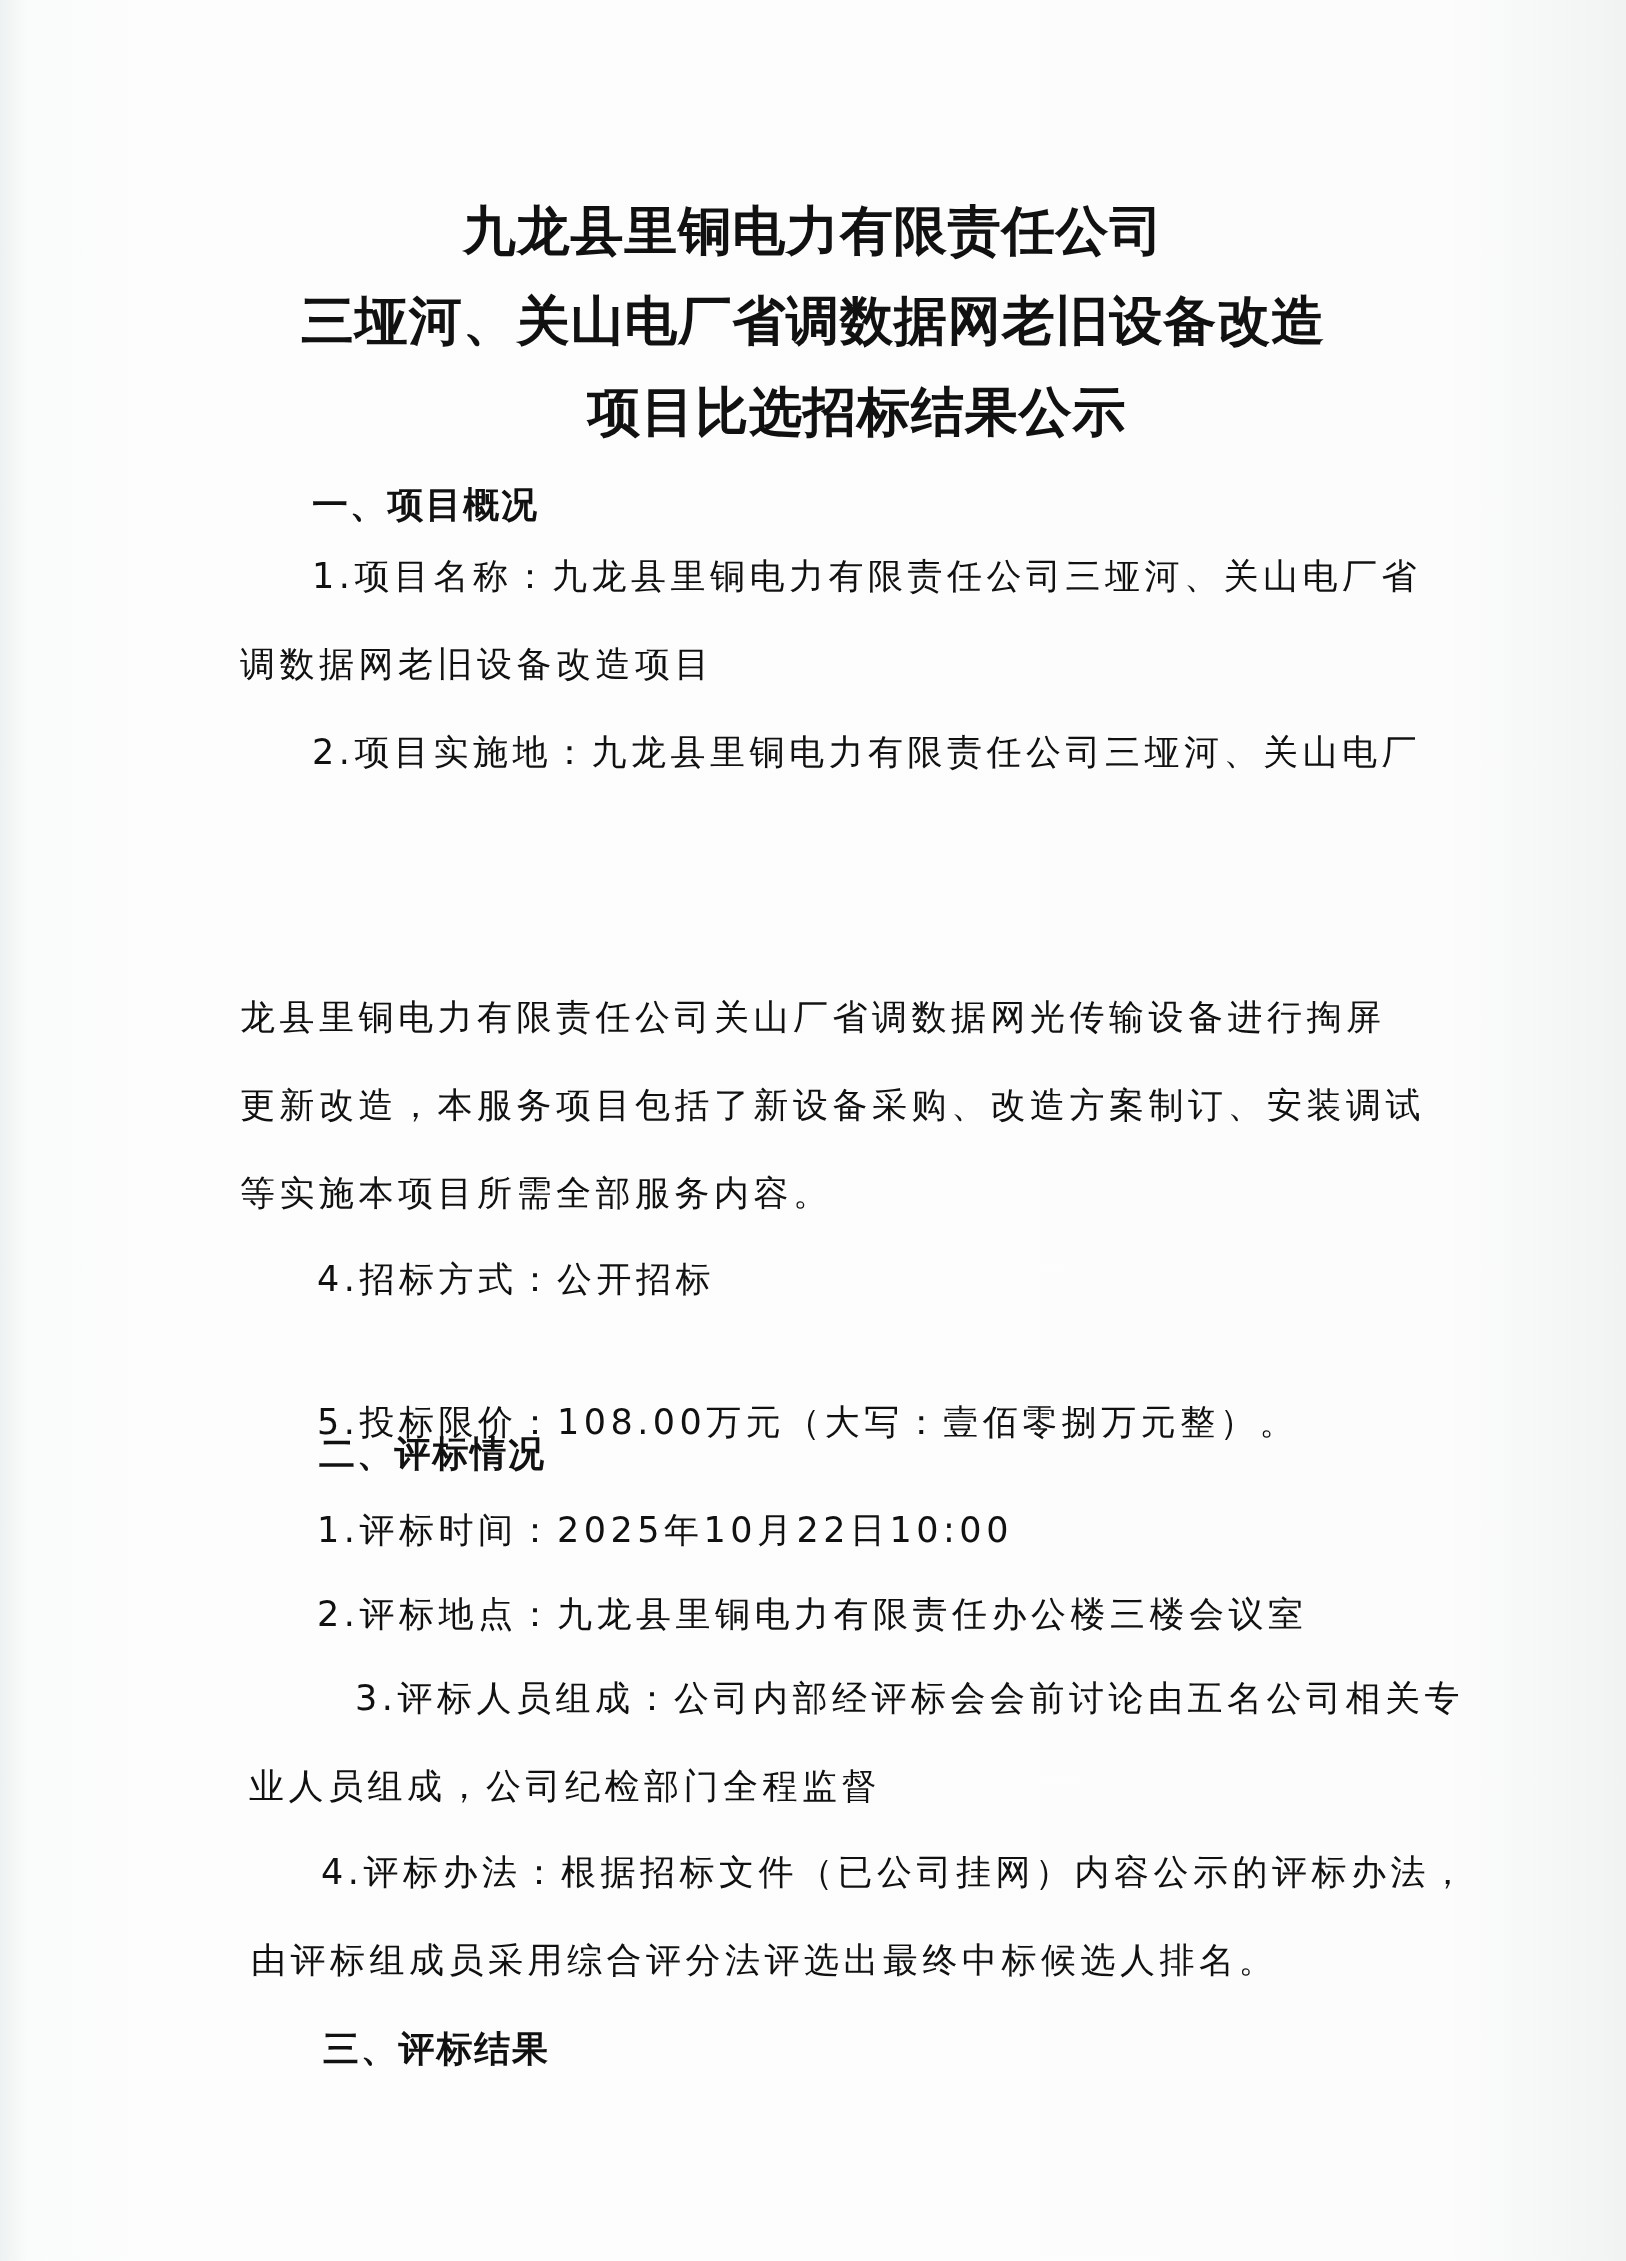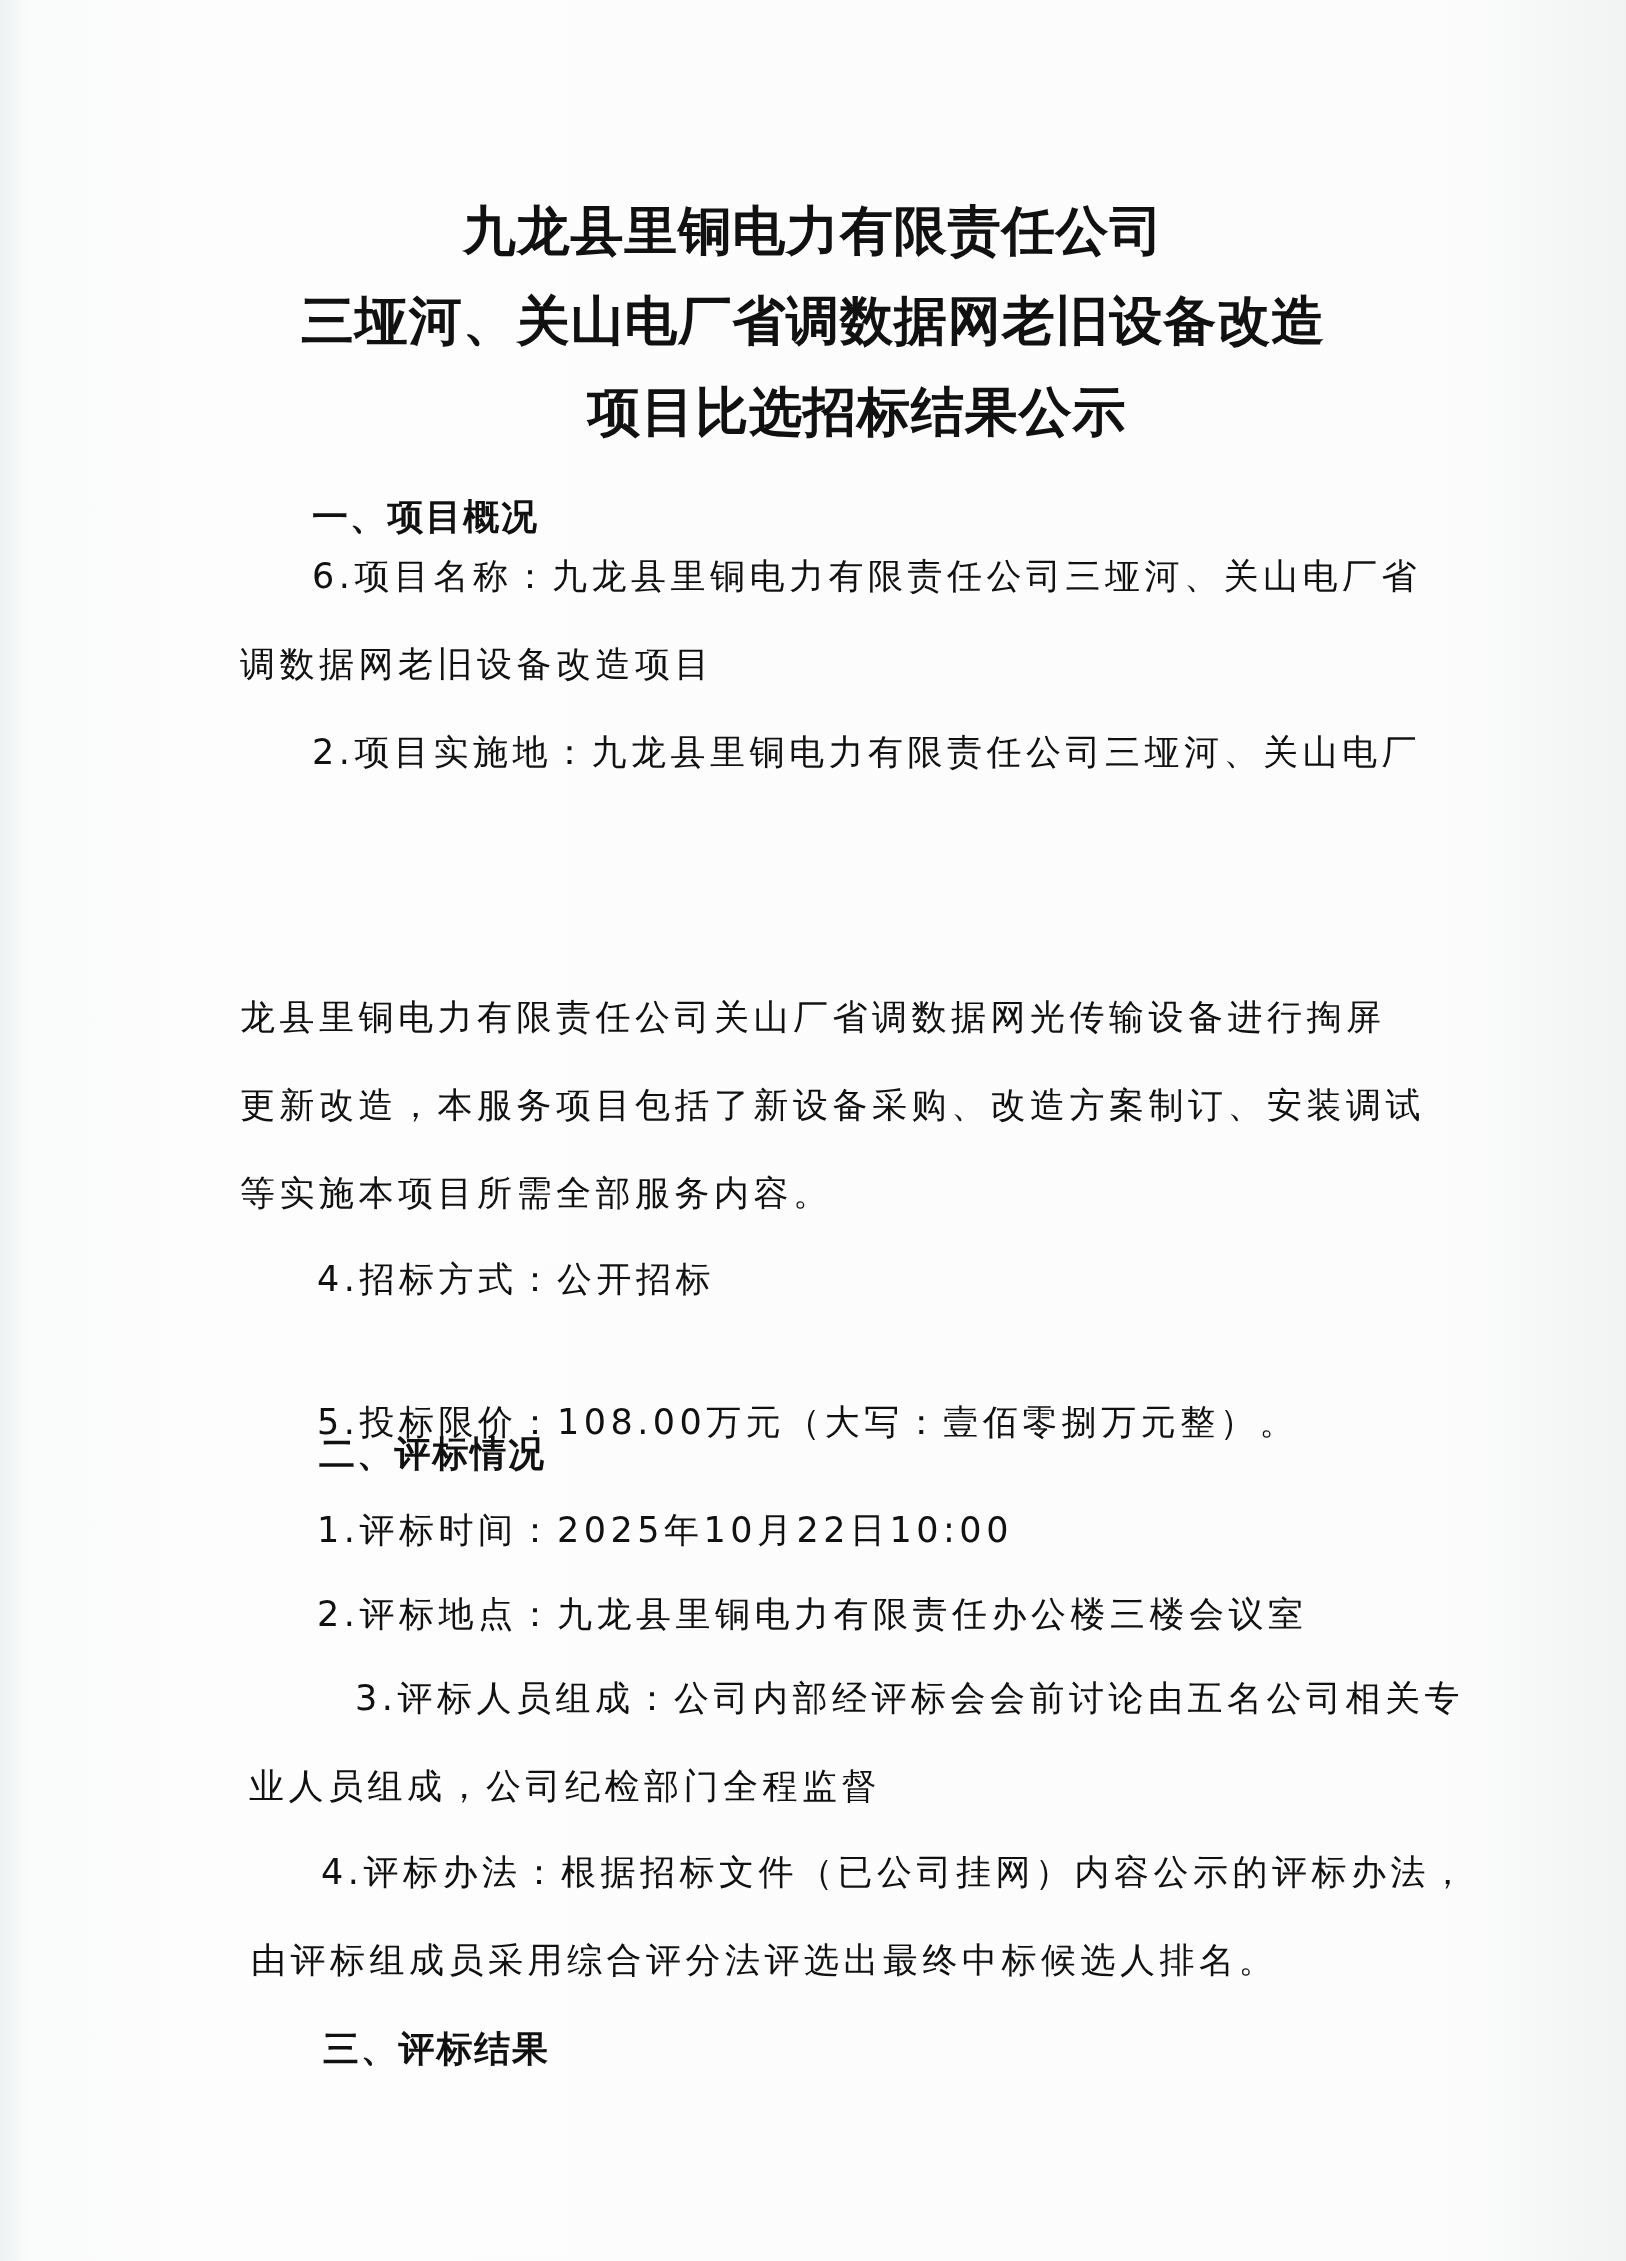--- a/index.html
+++ b/index.html
@@ -25,23 +25,23 @@
 </style>
 </head>
 <body>
 
 <div class="page">
 
   <div class="title" style="top:199px;">九龙县里铜电力有限责任公司</div>
   <div class="title" style="top:289px;">三垭河、关山电厂省调数据网老旧设备改造</div>
   <div class="title" style="top:380px;margin-left:44px;">项目比选招标结果公示</div>
 
-  <div class="line heading" style="left:312px; top:494px;">一、项目概况</div>
+  <div class="line heading" style="left:312px; top:482px;">一、项目概况</div>
 
-  <div class="line" style="left:312px; top:554px;">6.项目名称：九龙县里铜电力有限责任公司三垭河、关山电厂省</div>
+  <div class="line" style="left:312px; top:554px;">1.项目名称：九龙县里铜电力有限责任公司三垭河、关山电厂省</div>
   <div class="line" style="left:240px; top:642px;">调数据网老旧设备改造项目</div>
 
   <div class="line" style="left:312px; top:730px;">2.项目实施地：九龙县里铜电力有限责任公司三垭河、关山电厂</div>
 
   <div class="line" style="left:240px; top:995px;">龙县里铜电力有限责任公司关山厂省调数据网光传输设备进行掏屏</div>
   <div class="line" style="left:240px; top:1083px;">更新改造，本服务项目包括了新设备采购、改造方案制订、安装调试</div>
   <div class="line" style="left:240px; top:1171px;">等实施本项目所需全部服务内容。</div>
 
   <div class="line" style="left:317px; top:1257px;">4.招标方式：公开招标</div>
   <div class="line" style="left:317px; top:1400px;">5.投标限价：108.00万元（大写：壹佰零捌万元整）。</div>

